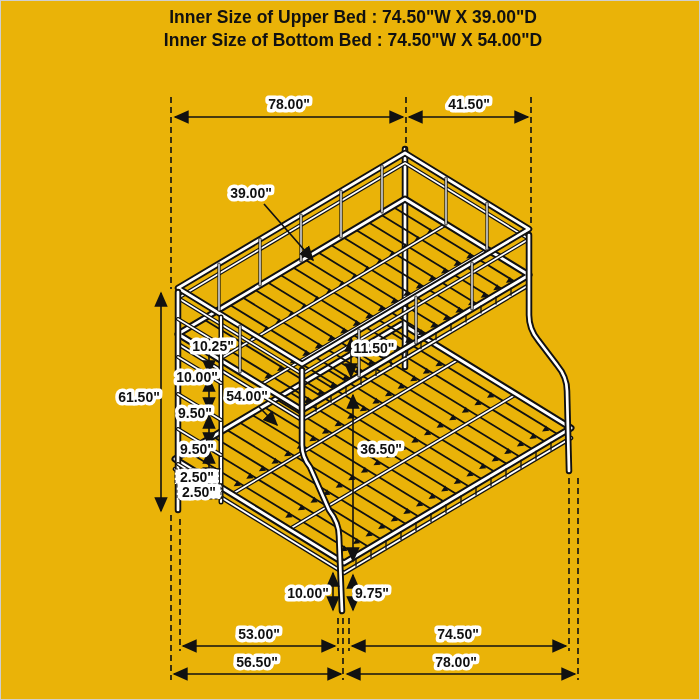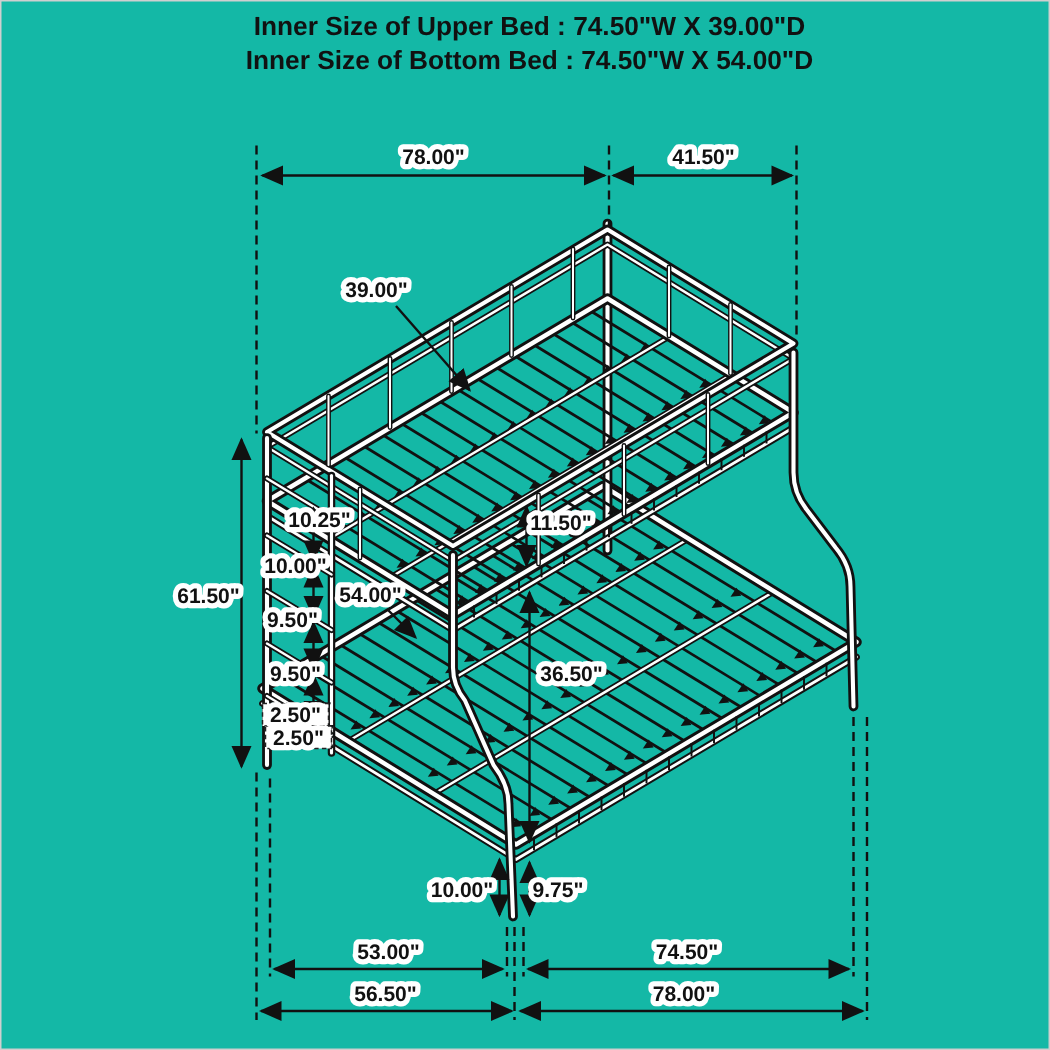--- a/index.html
+++ b/index.html
@@ -1,18 +1,18 @@
 <!DOCTYPE html>
 <html><head>
 <meta charset="utf-8">
 <style>
   html,body { margin:0; padding:0; background:#fff; }
   .frame {
     position:relative; width:700px; height:700px;
-    box-sizing:border-box; border:1px solid #cfcfcf; background:#14b8a6;
+    box-sizing:border-box; border:1px solid #cfcfcf; background:#eab308;
     font-family:"Liberation Sans", sans-serif;
   }
   svg { display:block; }
   .tt  { font:bold 17.5px "Liberation Sans", sans-serif; fill:#111; text-anchor:middle; }
   .dl  { font:bold 14px "Liberation Sans", sans-serif; fill:#111; text-anchor:middle;
          paint-order:stroke fill; stroke:#fff; stroke-width:7px; stroke-linejoin:round; }
   .dim   { stroke:#111; stroke-width:1.6; fill:none; }
   .guide { stroke:#111; stroke-width:1.6; fill:none; stroke-dasharray:6 4; }
   .ldr   { stroke:#111; stroke-width:1.6; fill:none; }
   .dbox  { fill:#fff; stroke:#222; stroke-width:1; stroke-dasharray:3 2.2; }

